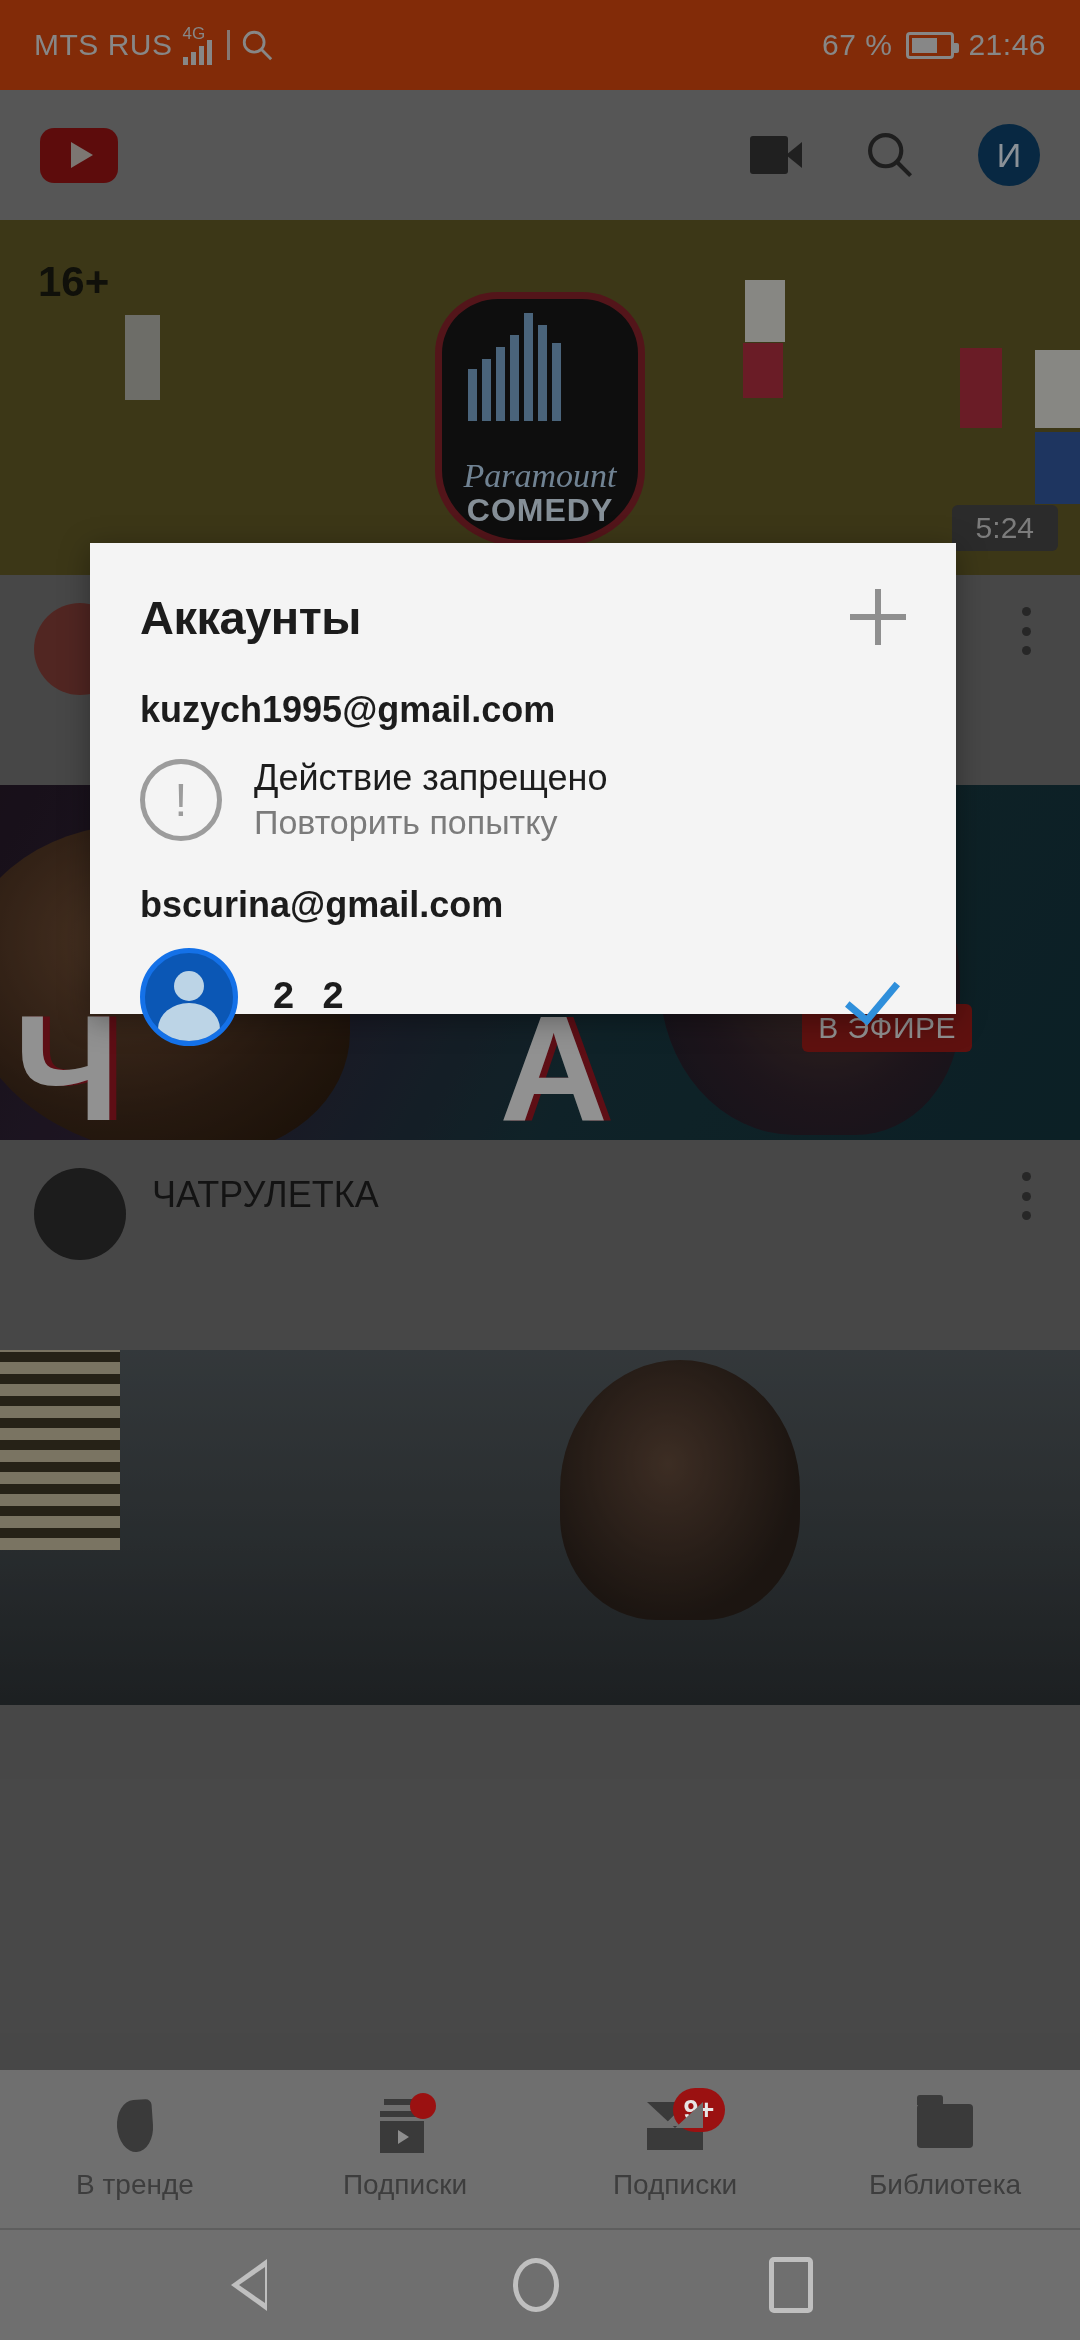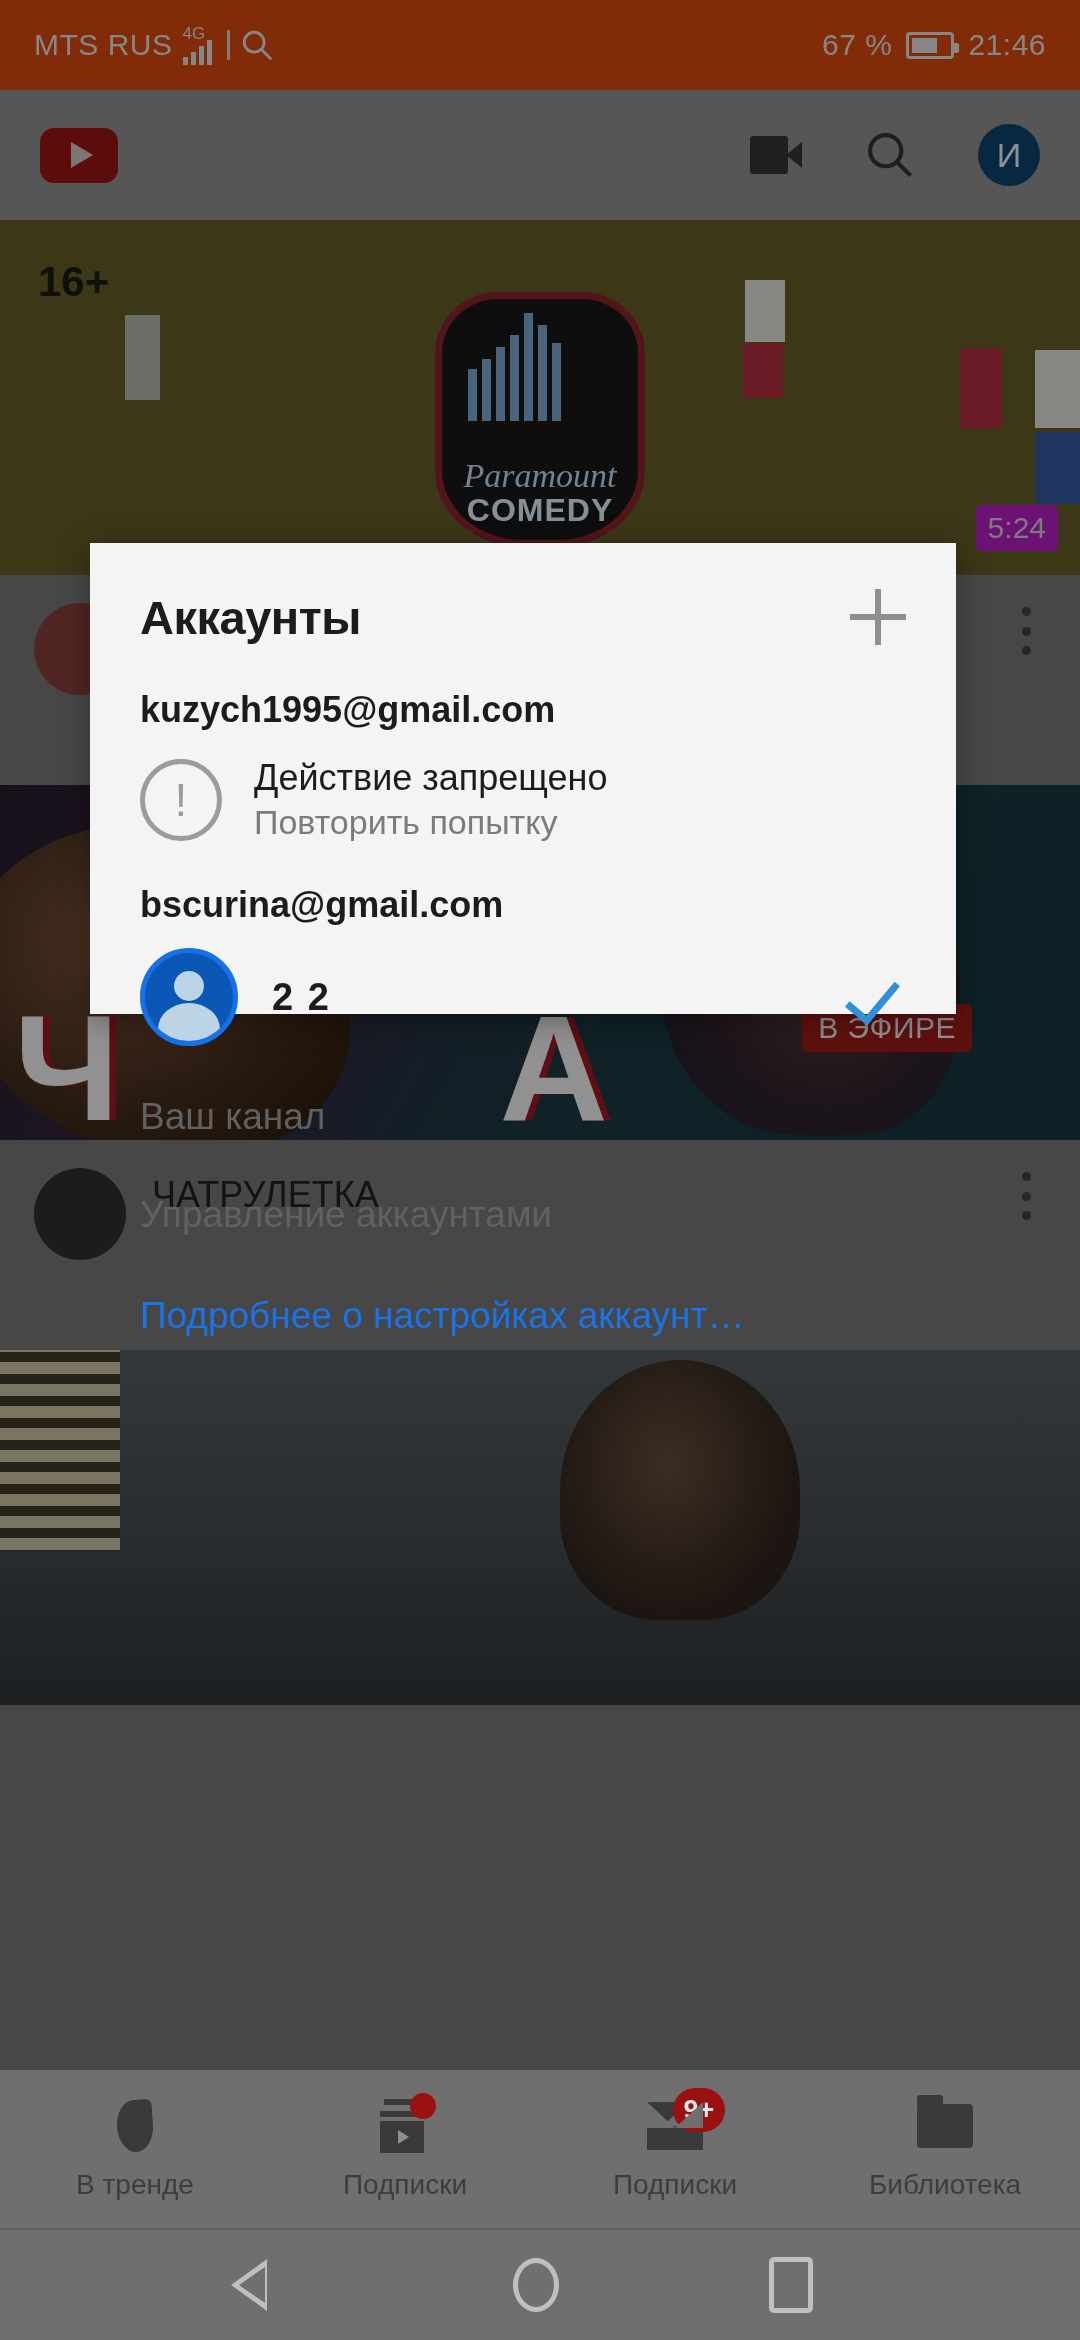--- a/index.html
+++ b/index.html
@@ -102,22 +102,22 @@
     border: 7px solid #7d2028;
     border-radius: 30% 30% 42% 42% / 24% 24% 30% 30%;
     padding-bottom: 12px;
   }
   .pm-sky { position:absolute; top: 14px; left: 26px; display:flex; align-items: flex-end; gap: 5px; }
   .pm-sky span { display:block; background: #6f95b8; width: 9px;}
   .pm-word1 { color: #a8c3dc; font-size: 34px; font-style: italic; font-family: "Liberation Serif", serif; line-height: 1;}
   .pm-word2 { color: #c6d5e2; font-size: 32px; font-weight: bold; letter-spacing: 1px; line-height: 1.1;}
   .dur-badge {
     position:absolute; right: 22px; bottom: 24px;
-    background: #a21caf; color: #b9b9b9; font-size: 30px;
-    padding: 6px 12px; border-radius: 6px;
+    background: #404040; color: #b9b9b9; font-size: 30px;
+    padding: 6px 24px; border-radius: 6px;
   }
   .video-meta { display: flex; align-items: flex-start; padding: 28px 34px 18px 34px; gap: 26px; height: 210px; }
   .ch-avatar { width: 92px; height: 92px; border-radius: 50%; flex: 0 0 auto; background: #7a3a34; overflow:hidden; position: relative;}
   .ch-avatar.dark { background: #2a2a2a; }
   .meta-text { flex: 1 1 auto; padding-top: 4px; }
   .v-title { font-size: 36px; color: #1d1d1d; font-weight: 500; line-height: 1.25; }
   .v-sub { font-size: 31px; color: #4a4a4a; margin-top: 14px; }
   .kebab { width: 40px; height: 56px; display:flex; flex-direction:column; justify-content: space-between; align-items:center; padding: 4px 0; flex: 0 0 auto;}
   .kebab i { display:block; width: 9px; height: 9px; border-radius: 50%; background: #3b3b3b; }
   .thumb2 {
@@ -170,21 +170,21 @@
     width: 82px; height: 82px; border-radius: 50%; border: 5px solid #9c9c9c;
     display:flex; align-items:center; justify-content:center; flex: 0 0 auto;
   }
   .err-circle .bang { font-size: 46px; color: #9c9c9c; font-weight: 500; line-height: 1;}
   .err-texts { display:flex; flex-direction: column; gap: 4px; }
   .err-title { font-size: 36px; color: #1c1c1c; }
   .err-sub { font-size: 34px; color: #7b7b7b; }
 
   .acct-email2 { font-size: 36px; color: #1c1c1c; font-weight: bold; margin-top: 42px; }
 
-  .acct-row { display: flex; align-items: center; gap: 34px; margin-top: 22px; padding-bottom: 14px; }
+  .acct-row { display: flex; align-items: center; gap: 34px; margin-top: 22px; padding-bottom: 14px; font-family: Liberation Mono, monospace; }
   .acct-avatar {
     width: 98px; height: 98px; border-radius: 50%;
     background: #0b57b5; border: 5px solid #1471e8;
     position: relative; overflow: hidden; flex: 0 0 auto;
   }
   .acct-avatar .head { position:absolute; left:50%; transform:translateX(-50%); top: 18px; width: 30px; height: 30px; border-radius:50%; background:#bcd4e6;}
   .acct-avatar .body { position:absolute; left:50%; transform:translateX(-50%); bottom: -14px; width: 62px; height: 52px; border-radius: 50% 50% 0 0; background:#bcd4e6;}
   .acct-name { font-size: 38px; color: #1c1c1c; font-weight: bold; letter-spacing: 2px;}
   .check {
     margin-left: auto; width: 56px; height: 56px; position: relative;
@@ -400,25 +400,20 @@
           <span class="head"></span>
             <span class="body"></span>
         </span>
         <span class="acct-name">2 2</span>
         <span class="check"></span>
       </div>
     </div>
 
     <div class="dlg-sep"></div>
 
-    <div class="dlg-menu">
-      <div class="menu-item">Ваш канал</div>
-      <div class="menu-item">Управление аккаунтами</div>
-      <div class="menu-link">Подробнее о настройках аккаунт…</div>
-    </div>
   </div>
 
   <div id="bottom-nav">
     <div class="nav-item">
       <span class="nav-ico">
           <span class="ico-fire"></span>
         </span>
       <span class="nav-label">В тренде</span>
     </div>
     <div class="nav-item">

